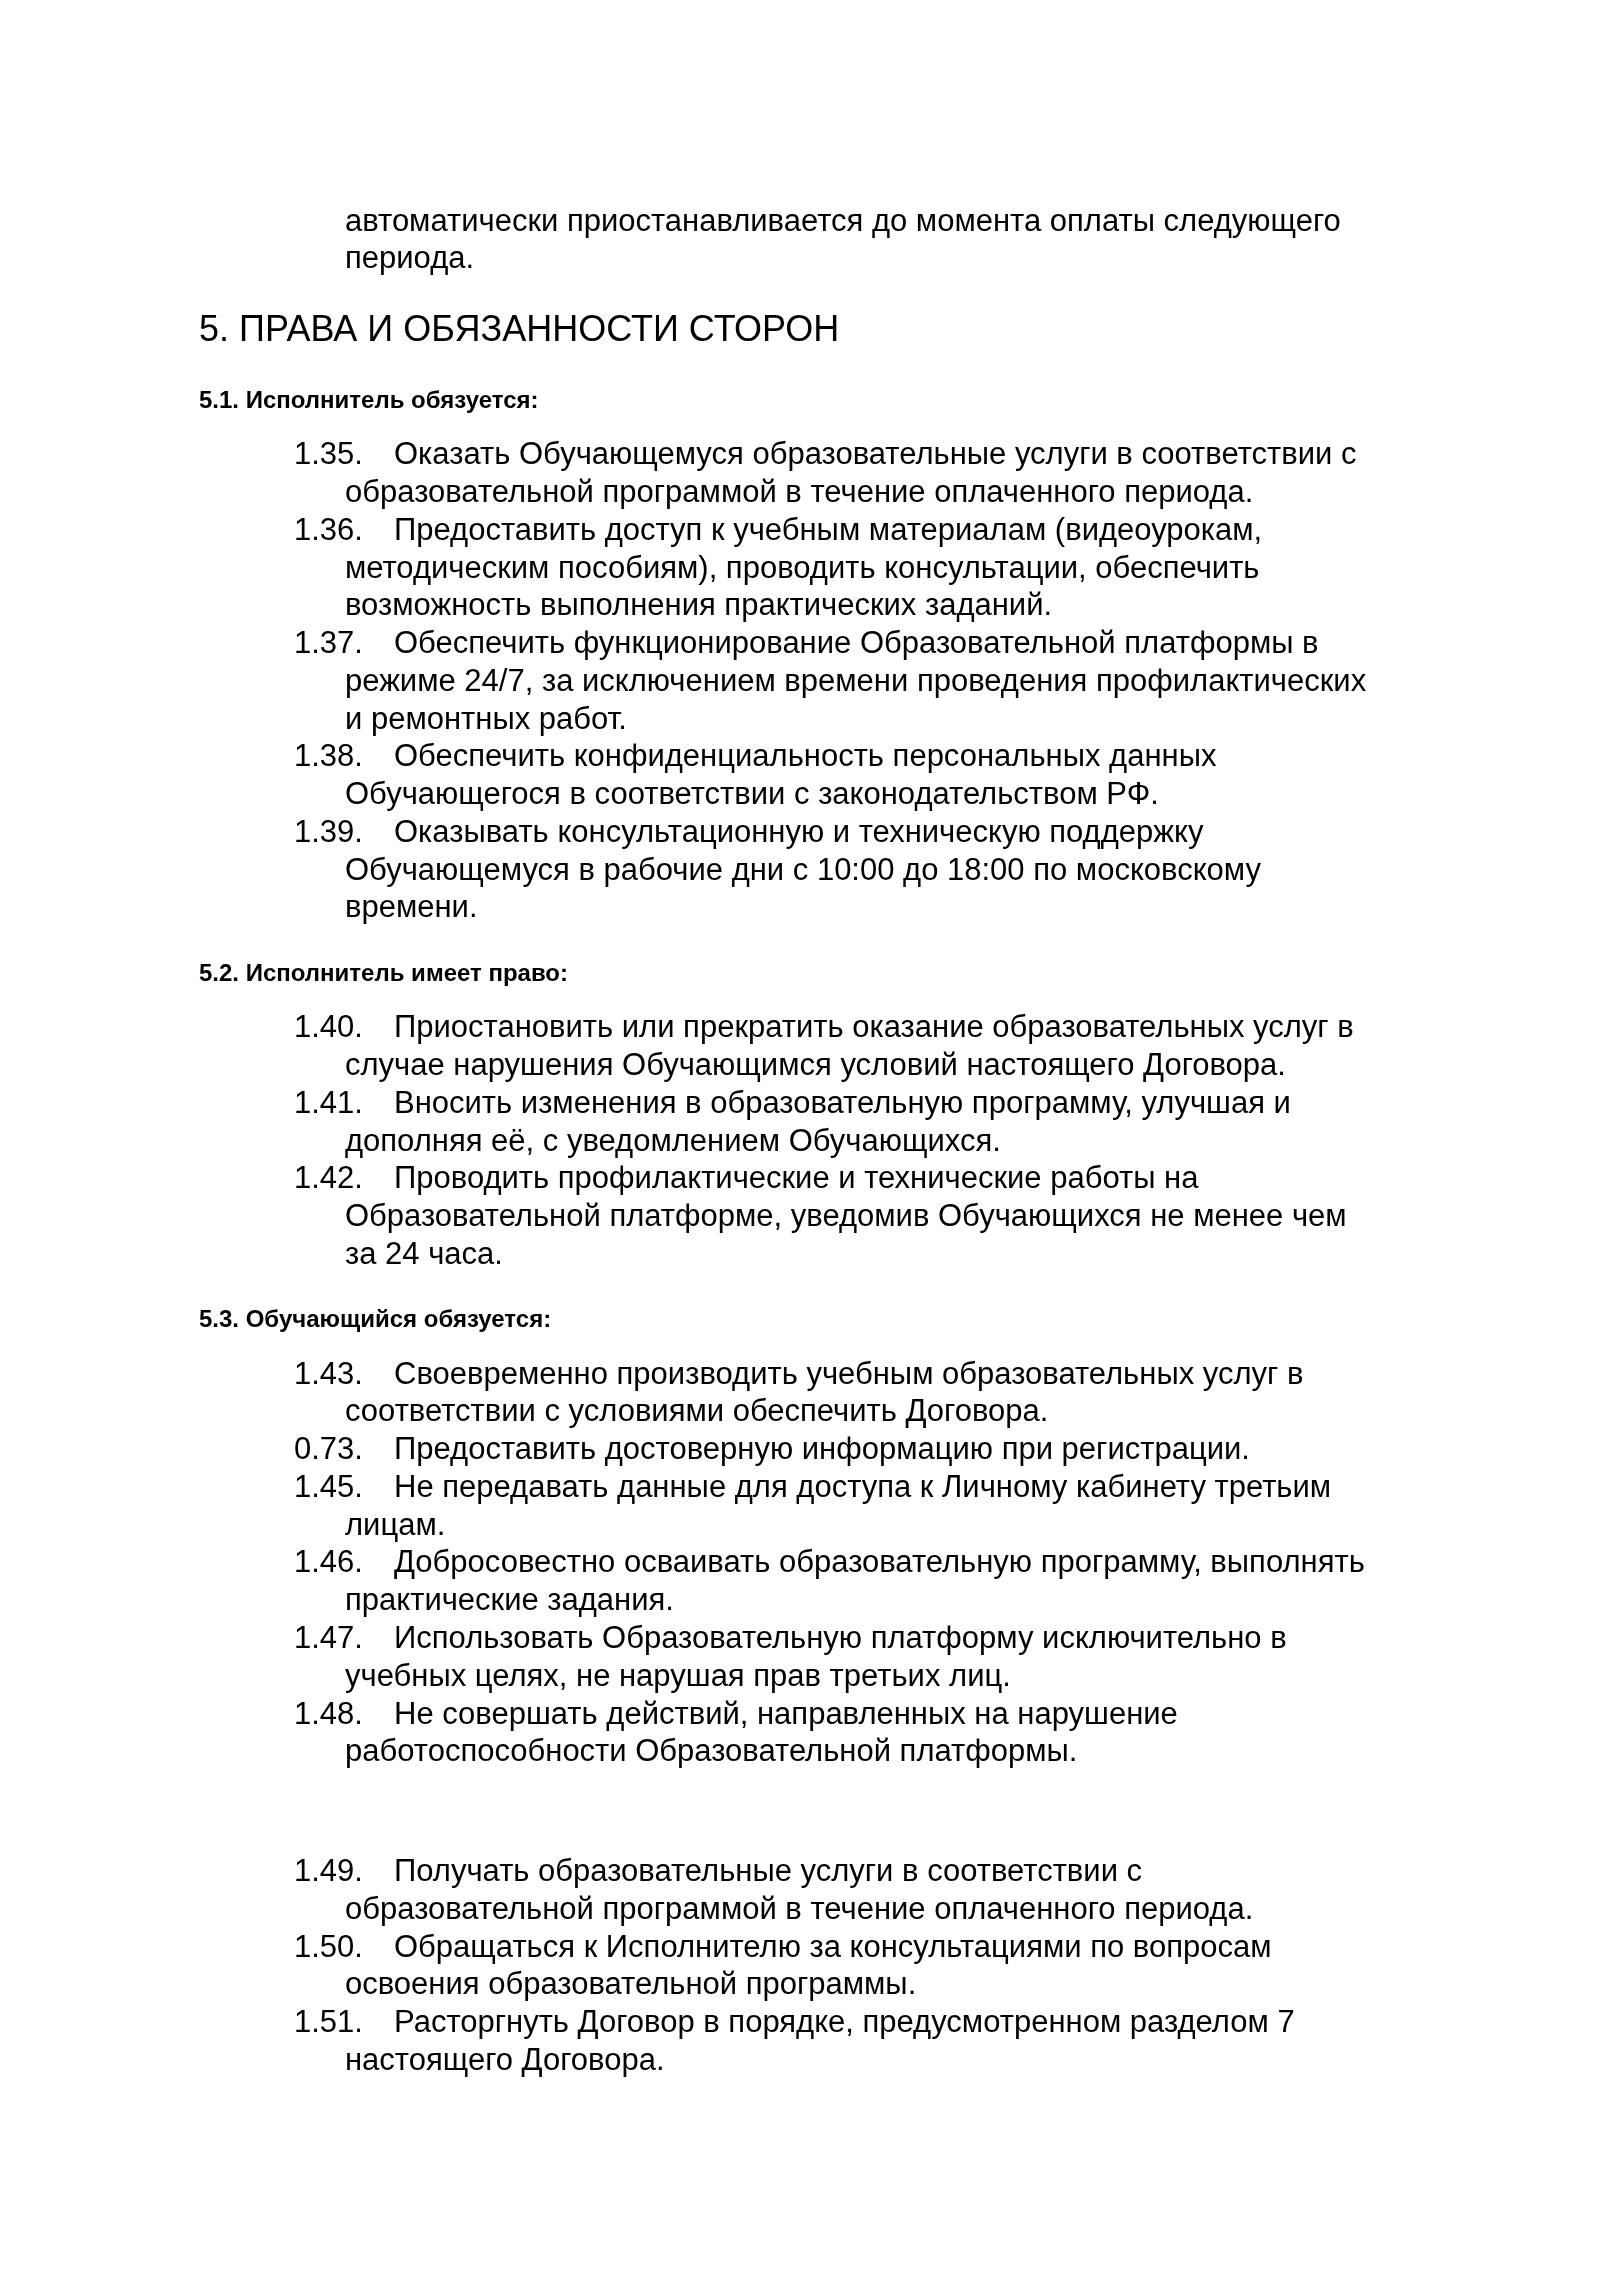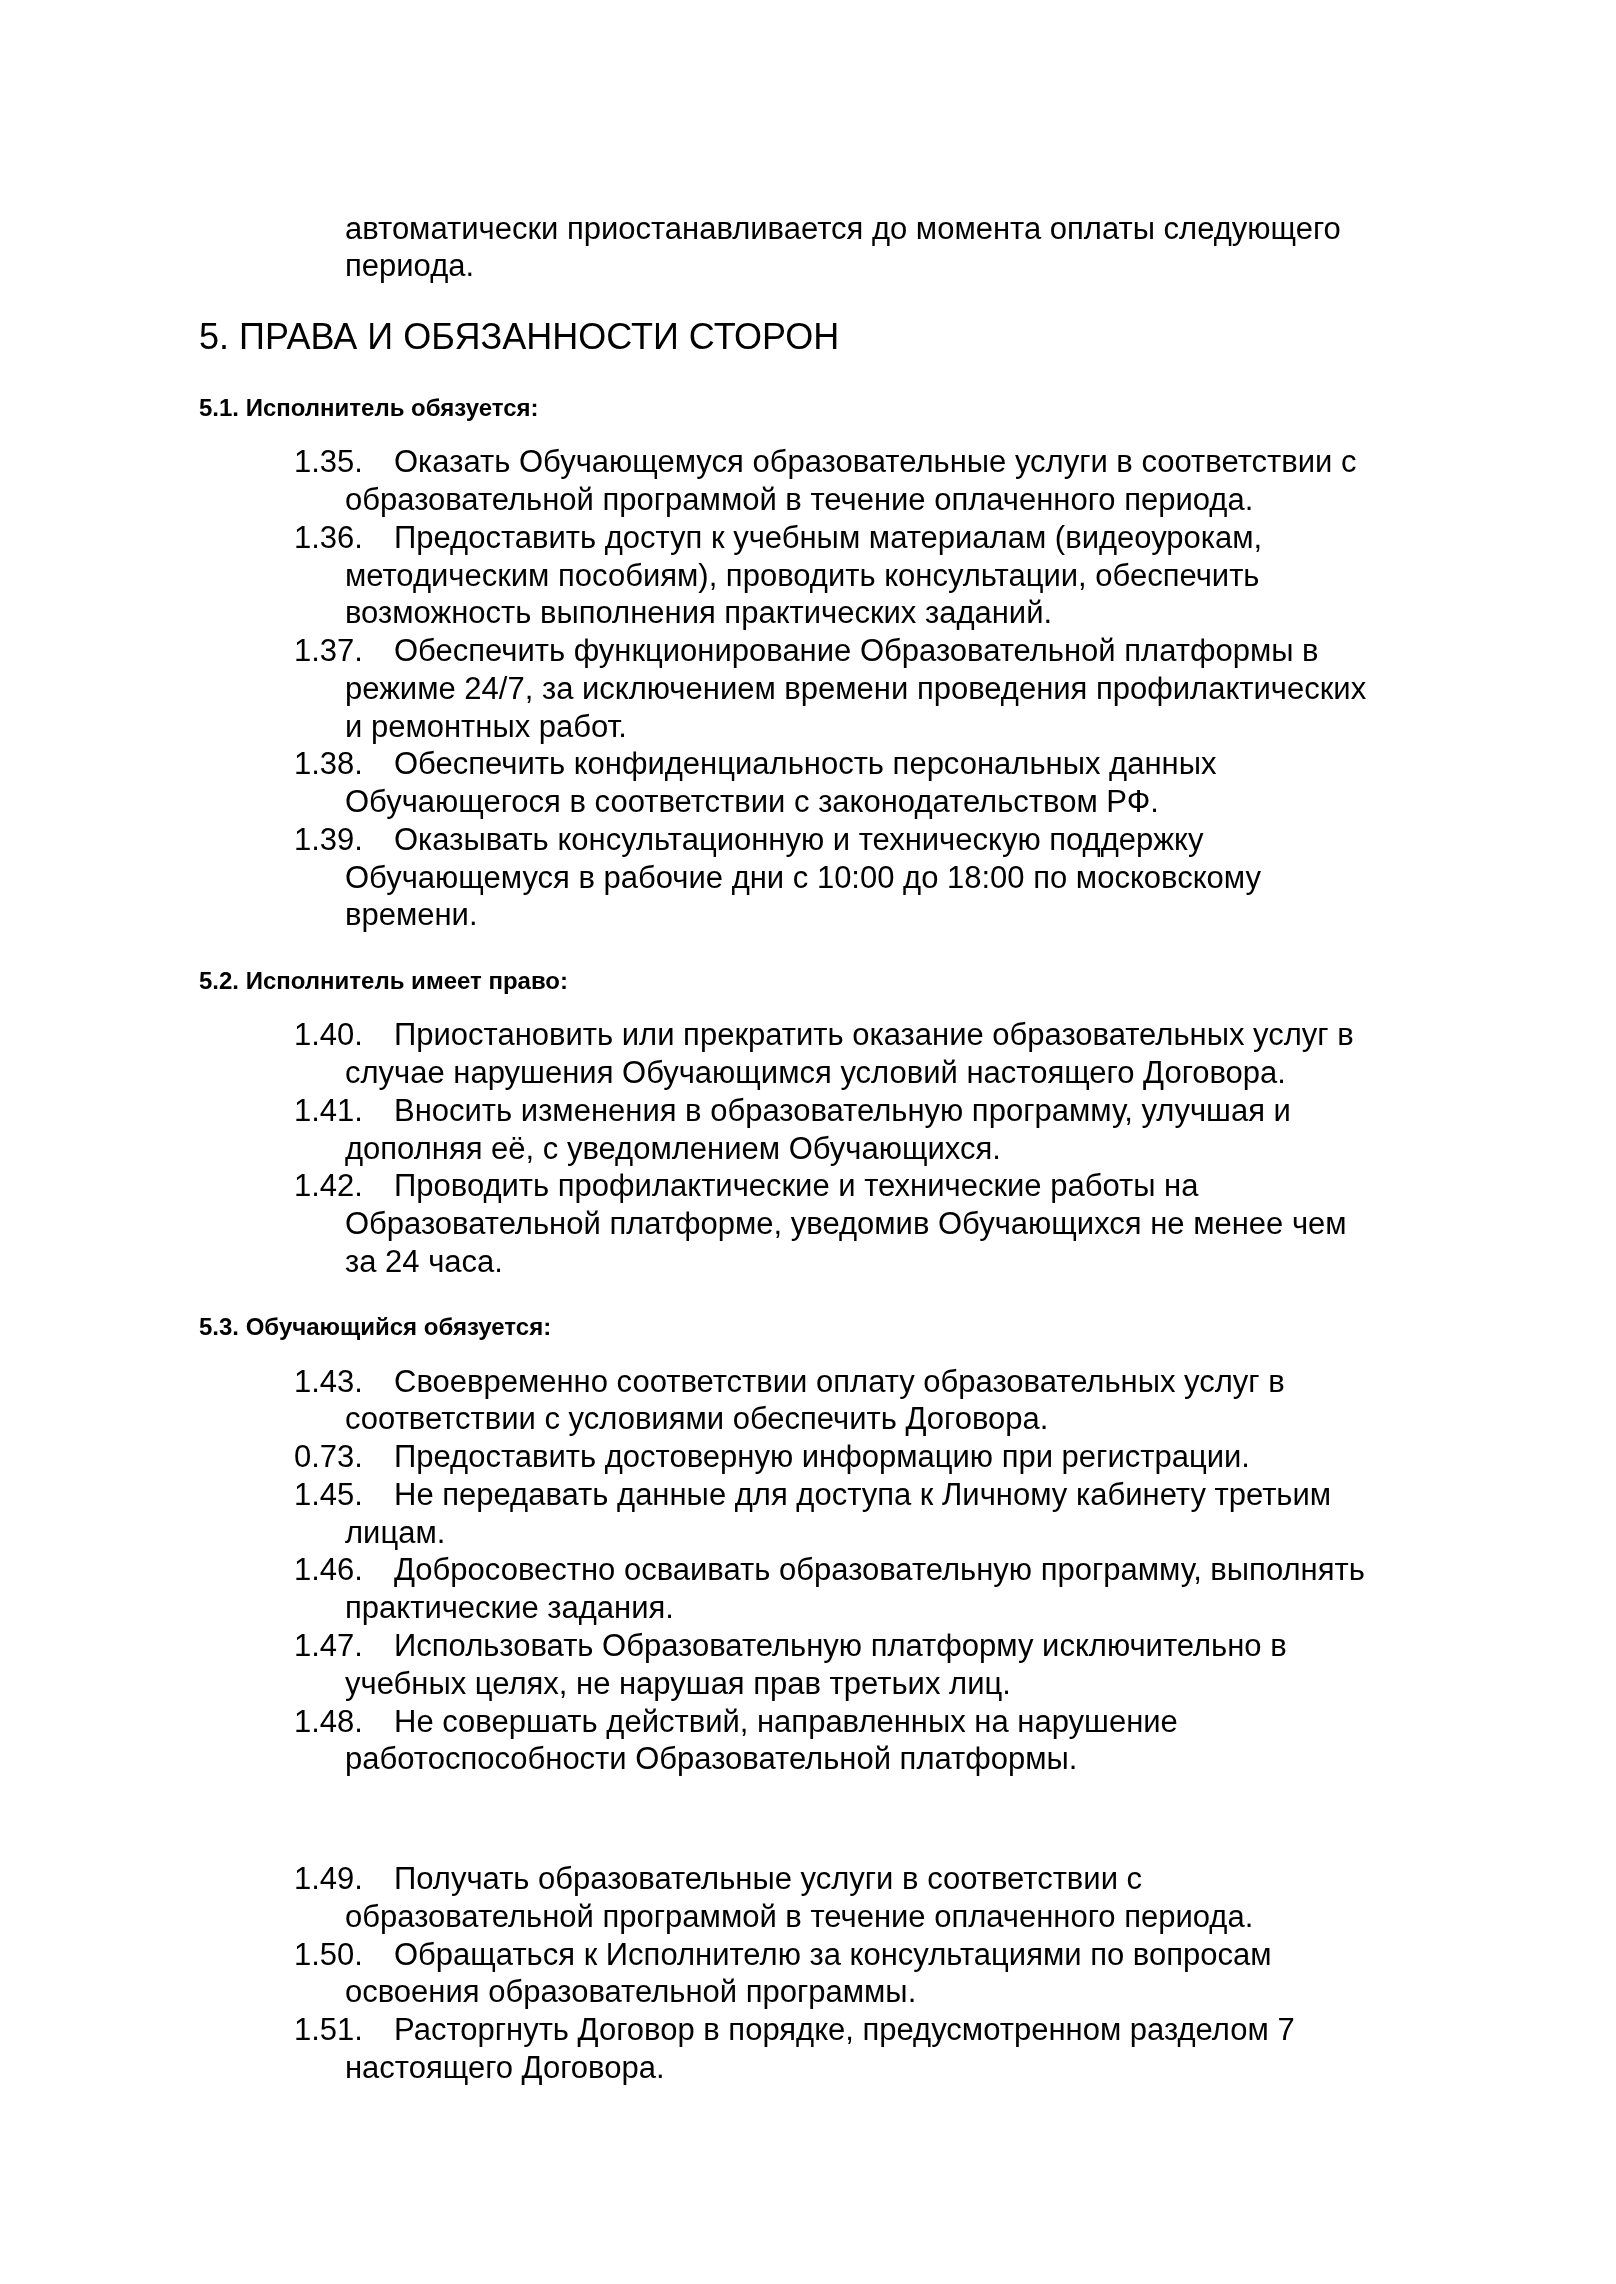--- a/index.html
+++ b/index.html
@@ -1,18 +1,18 @@
 <!DOCTYPE html>
 <html style="font-size:10.4px"><head>
 <meta charset="utf-8">
 <style>
   html, body { margin:0; padding:0; background:#ffffff; }
   body { width:1617px; height:2284px; position:relative; overflow:hidden;
          font-family:"Liberation Sans", sans-serif; color:#000; }
-  .page { position:absolute; left:0; top:11px; width:1617px; height:2092px; background:#fff; }
+  .page { position:absolute; left:0; top:3px; width:1617px; height:2092px; background:#fff; }
   .line { position:absolute; white-space:nowrap; font-size:31px; line-height:38px; }
   .h1 { position:absolute; left:199px; font-weight:normal; font-size:36px; line-height:42px; white-space:nowrap; }
   .h2 { position:absolute; left:199px; font-weight:bold; font-size:24px; line-height:38px; white-space:nowrap; }
   .num { position:absolute; left:294px; font-size:31px; line-height:38px; white-space:nowrap; }
   .t1 { left:394px; }
   .tc { left:345px; }
 </style>
 </head>
 <body>
 
@@ -70,21 +70,21 @@
     <div class="num" style="top:1156px">1.42.</div>
     <div class="line t1" style="top:1156px">Проводить профилактические и технические работы на</div>
     <div class="line tc" style="top:1194px">Образовательной платформе, уведомив Обучающихся не менее чем</div>
     <div class="line tc" style="top:1232px">за 24 часа.</div>
   </div>
 
   <div class="h2" style="top:1297px">5.3. Обучающийся обязуется:</div>
 
   <div>
     <div class="num" style="top:1352px">1.43.</div>
-    <div class="line t1" style="top:1352px">Своевременно соответствии оплату образовательных услуг в</div>
+    <div class="line t1" style="top:1352px">Своевременно производить учебным образовательных услуг в</div>
     <div class="line tc" style="top:1389px">соответствии с условиями обеспечить Договора.</div>
   </div>
   <div>
     <div class="num" style="top:1427px">0.73.</div>
     <div class="line t1" style="top:1427px">Предоставить достоверную информацию при регистрации.</div>
   </div>
   <div>
     <div class="num" style="top:1465px">1.45.</div>
     <div class="line t1" style="top:1465px">Не передавать данные для доступа к Личному кабинету третьим</div>
     <div class="line tc" style="top:1503px">лицам.</div>

